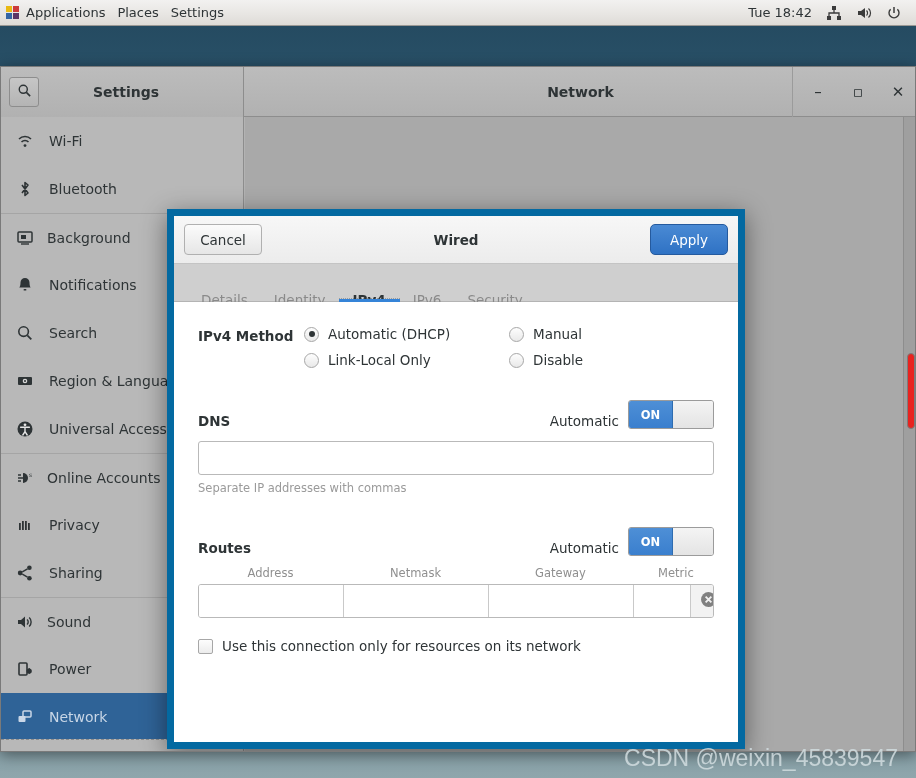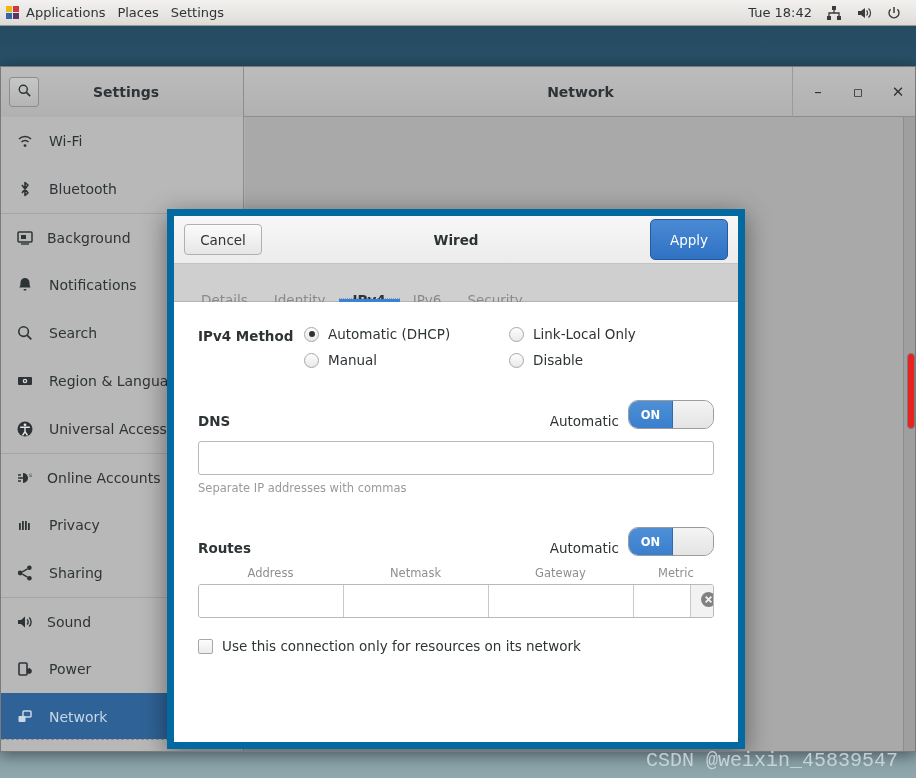--- a/index.html
+++ b/index.html
@@ -142,21 +142,21 @@
     min-width: 78px; height: 31px; padding: 0 12px;
     background: linear-gradient(180deg, #fbfbfb, #e6e6e6);
     border: 1px solid #b0b0b0; border-radius: 4px;
     font-size: 13.5px; color: #2e3436;
     display: flex; align-items: center; justify-content: center;
   }
   #dlg-title {
     flex: 1; text-align: center; font-size: 13.5px; font-weight: bold; color: #2e3436;
   }
   #apply-btn {
-    min-width: 78px; height: 41px; padding: 0 12px;
+    min-width: 78px; height: 31px; padding: 0 12px;
     background: linear-gradient(180deg, #4a8ad4, #2f72c4);
     border: 1px solid #255a9e; border-radius: 5px;
     font-size: 13.5px; color: #ffffff;
     display: flex; align-items: center; justify-content: center;
   }
   #dlg-tabs {
     height: 38px; background: #cfcfcf; border-bottom: 1px solid #b4b4b4;
     display: flex; align-items: stretch; padding-left: 14px; flex: 0 0 auto;
   }
   .tab {
@@ -185,21 +185,21 @@
     border: 1px solid #a7a7a7; position: relative; flex: 0 0 auto;
   }
   .radio.checked::after {
     content: ""; position: absolute; left: 3.5px; top: 3.5px;
     width: 6px; height: 6px; border-radius: 50%; background: #2e3436;
   }
 
   .section-head { display: flex; align-items: flex-end; }
   .section-head .auto-label { margin-left: auto; font-size: 13.5px; color: #2e3436; margin-right: 9px; }
   .switch {
-    width: 86px; height: 29px; border: 1px solid #9b9b9b; border-radius: 10px;
+    width: 86px; height: 29px; border: 1px solid #9b9b9b; border-radius: 3px;
     display: flex; overflow: hidden; background: #ededed;
   }
   .switch .on-part {
     width: 44px; background: linear-gradient(180deg, #4e8fd6, #3a7fce);
     color: #ffffff; font-size: 11.5px; font-weight: bold;
     display: flex; align-items: center; justify-content: center;
     border-right: 1px solid #2e6cb0;
   }
   .switch .knob {
     flex: 1; background: linear-gradient(180deg, #f4f4f4, #e4e4e4);
@@ -227,22 +227,22 @@
   }
   .checkrow { display: flex; align-items: center; gap: 9px; margin-top: 20px; }
   .checkbox {
     width: 15px; height: 15px; border: 1px solid #a7a7a7; border-radius: 2px;
     background: linear-gradient(180deg, #fdfdfd, #ececec); flex: 0 0 auto;
   }
   .checkrow span { font-size: 13.5px; color: #2e3436; }
 
   #watermark {
     position: absolute; right: 18px; bottom: 6px;
-    font-size: 20px; color: #d2dde0; opacity: 0.85;
-    font-family: Liberation Mono, monospace;
+    font-size: 23px; color: #d2dde0; opacity: 0.85;
+    font-family: Liberation Sans, sans-serif;
   }
 </style>
 </head>
 <body>
 
 <div id="top-panel">
   <div class="panel-menu">
     <span class="apps-icon">
         <i></i>
         <i></i>
@@ -489,25 +489,25 @@
 
       <div id="method-row">
         <div class="lbl row-label">IPv4 Method</div>
         <div class="radio-grid">
           <label class="radio-item">
             <span class="radio checked"></span>
             <span>Automatic (DHCP)</span>
           </label>
           <label class="radio-item">
             <span class="radio"></span>
-            <span>Link-Local Only</span>
+            <span>Manual</span>
           </label>
           <label class="radio-item">
             <span class="radio"></span>
-            <span>Manual</span>
+            <span>Link-Local Only</span>
           </label>
           <label class="radio-item">
             <span class="radio"></span>
             <span>Disable</span>
           </label>
         </div>
       </div>
 
       <div class="section-head" style="margin-top:32px;">
         <span class="row-label">DNS</span>

